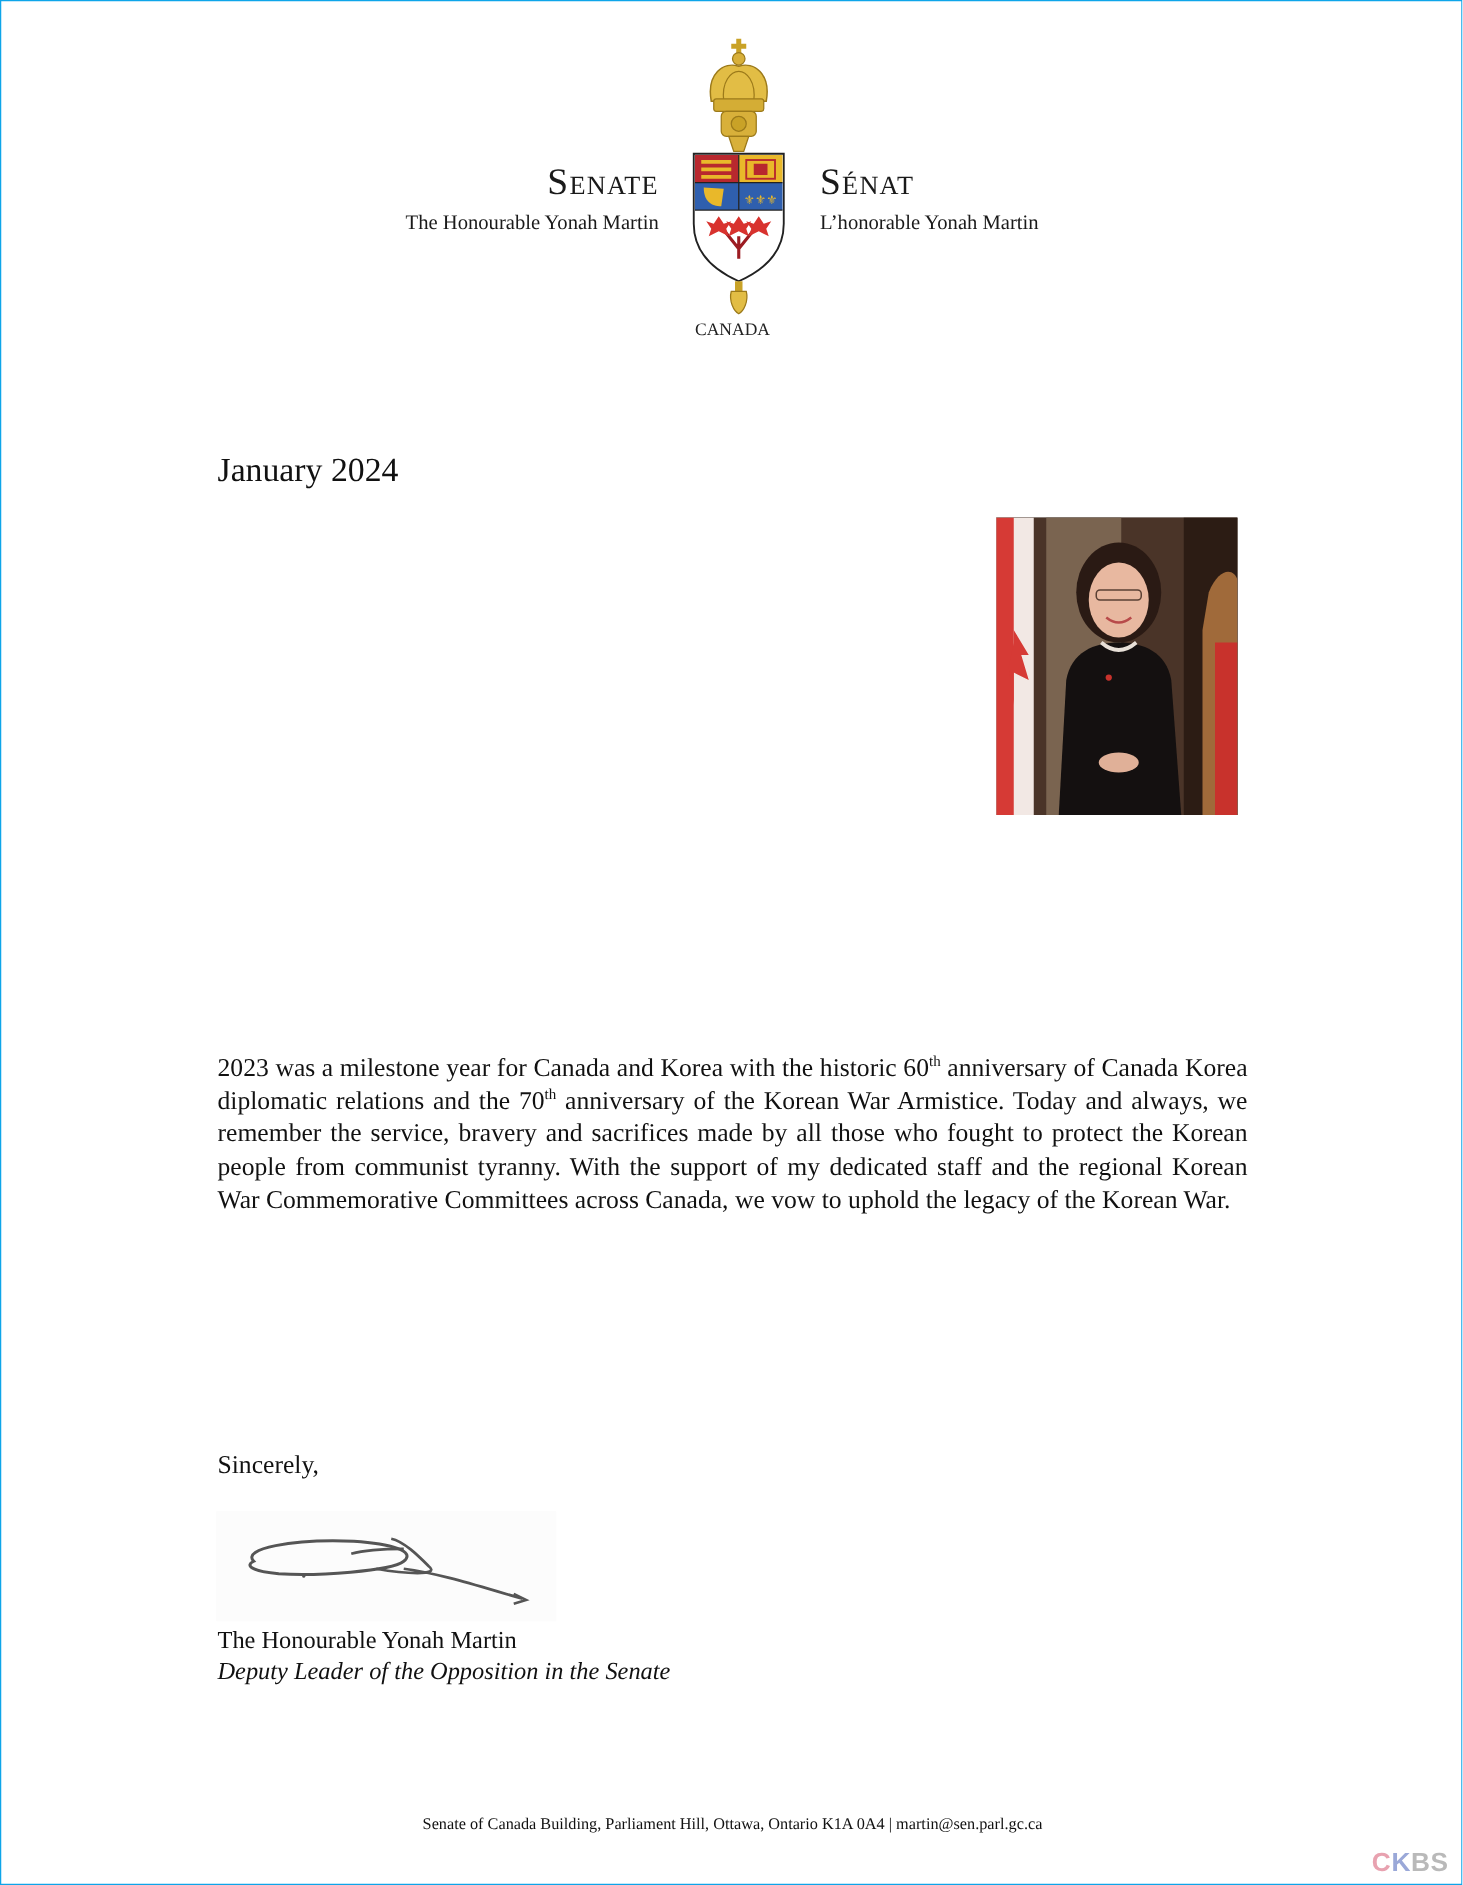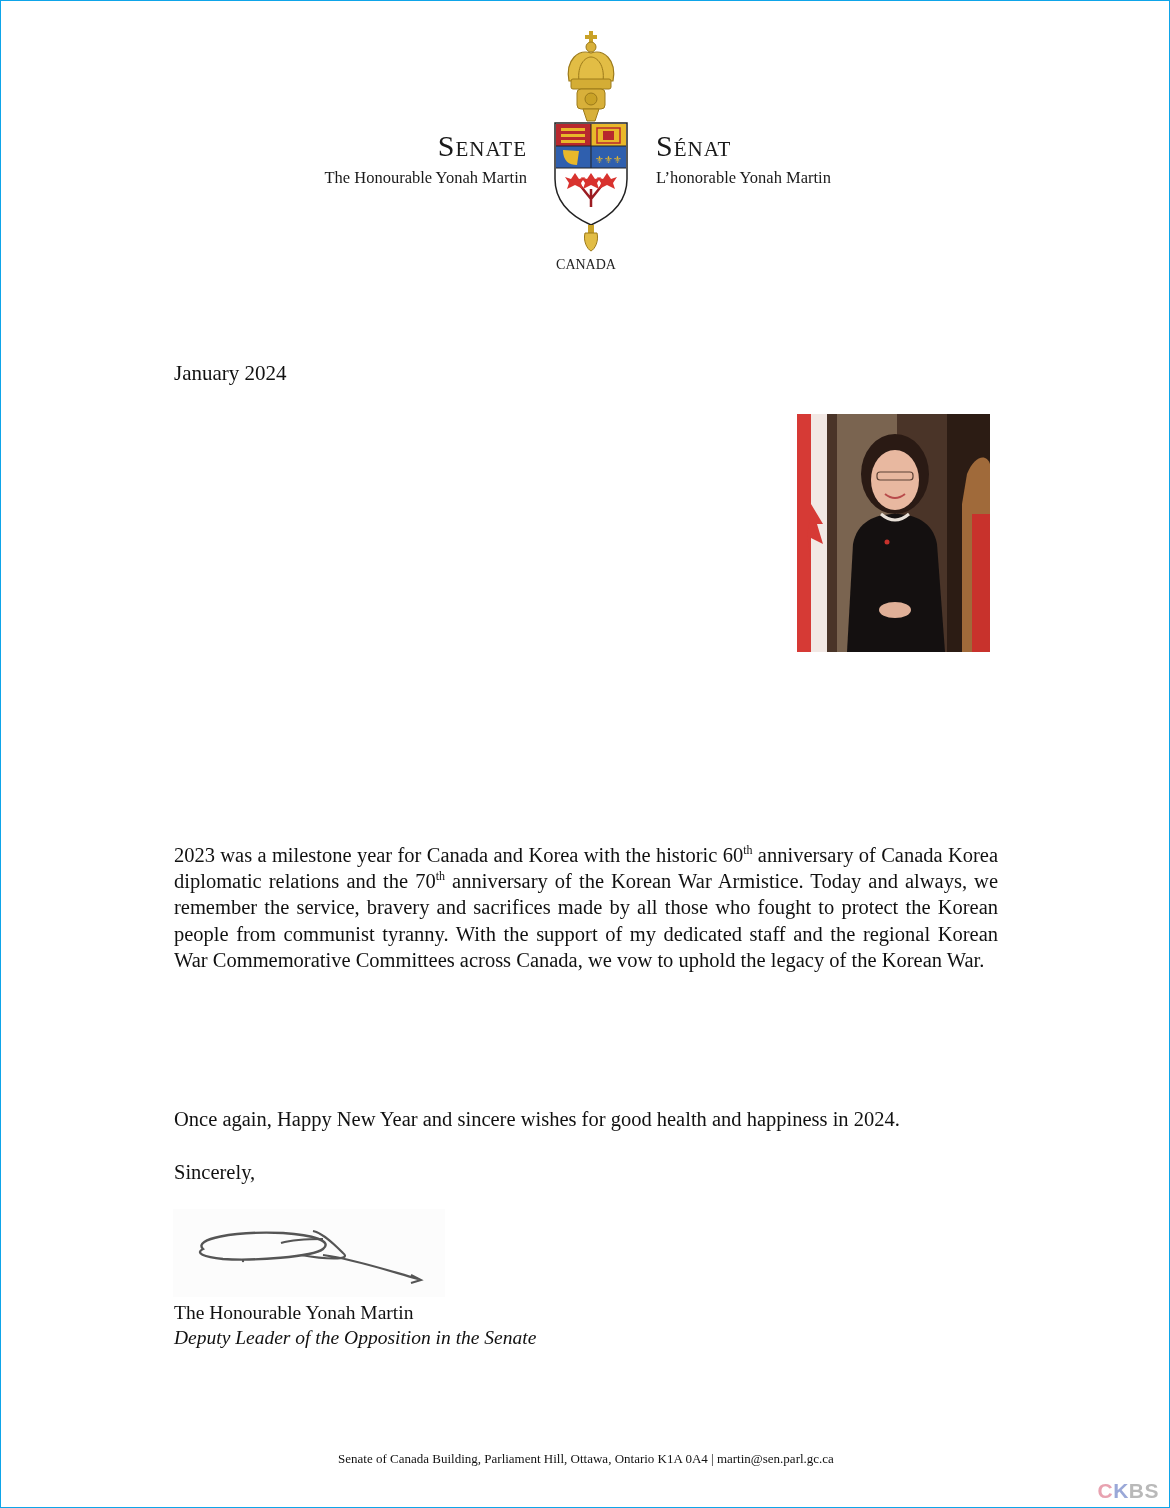--- a/index.html
+++ b/index.html
@@ -21,21 +21,21 @@
   .lh-sub {
     font-family: "Liberation Serif", "DejaVu Serif", serif;
     font-size: 16.5px; line-height: 22px; margin-top: 4px;
   }
   .crest { position: absolute; left: 548px; top: 28px; width: 84px; height: 224px; }
   .canada {
     position: absolute; left: 0; width: 1170px; top: 256px; text-align: center;
     font-family: "Liberation Serif", "DejaVu Serif", serif; font-size: 14px; color: #222;
   }
 
-  .date { position: absolute; left: 173px; top: 360px; font-size: 21px; }
+  .date { position: absolute; left: 173px; top: 360px; font-size: 27px; }
 
   .photo {
     position: absolute; left: 796px; top: 413px; width: 193px; height: 238px;
     overflow: hidden; background: #3a2a22;
   }
 
   .heading {
     position: absolute; left: 0; width: 1170px; top: 709px; text-align: center;
     font-size: 21px; font-weight: bold; text-decoration: underline; letter-spacing: 0px;
   }
@@ -158,21 +158,20 @@
     <path d="M84 100 Q98 112 112 100" stroke="#e8e0d8" stroke-width="3" fill="none"></path>
     <circle cx="90" cy="128" r="2.5" fill="#c8322c"></circle>
     <ellipse cx="98" cy="196" rx="16" ry="8" fill="#e0b098"></ellipse>
   </svg>
 
 
 
   <p class="para p2 serif"><span>2023 was a milestone year for Canada and Korea with the historic 60</span><sup>th</sup><span> anniversary of Canada Korea diplomatic relations and the 70</span><sup>th</sup><span> anniversary of the Korean War Armistice. Today and always, we remember the service, bravery and sacrifices made by all those who fought to protect the Korean people from communist tyranny. With the support of my dedicated staff and the regional Korean War Commemorative Committees across Canada, we vow to uphold the legacy of the Korean War.</span></p>
 
 
-  <p class="para p4 serif">Once again, Happy New Year and sincere wishes for good health and happiness in 2024.</p>
 
   <p class="para p5 serif">Sincerely,</p>
 
   <svg class="signature" viewBox="0 0 272 88">
     <path d="M30 40 C20 30, 60 22, 110 24 C140 26, 160 32, 150 40 C140 48, 80 52, 50 50 C30 48, 22 44, 30 40 Z" fill="none" stroke="#555" stroke-width="2.4"></path>
     <path d="M108 34 C122 30, 140 30, 150 30 M140 22 C150 24, 162 36, 170 44 C180 52, 150 50, 128 46
              M150 46 C180 50, 210 60, 245 70" fill="none" stroke="#555" stroke-width="2.2"></path>
     <path d="M238 66 L248 71 L238 74" fill="none" stroke="#555" stroke-width="2"></path>
     <circle cx="70" cy="52" r="1.2" fill="#555"></circle>
   </svg>

